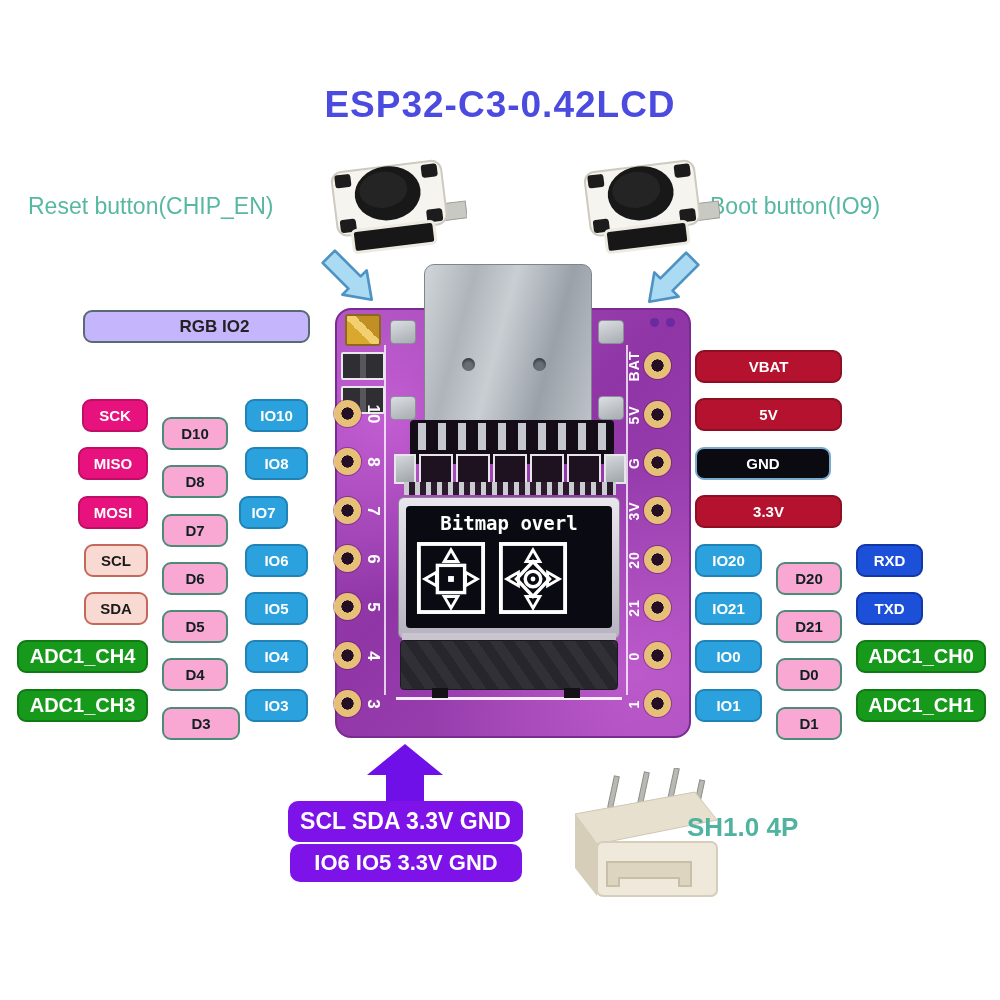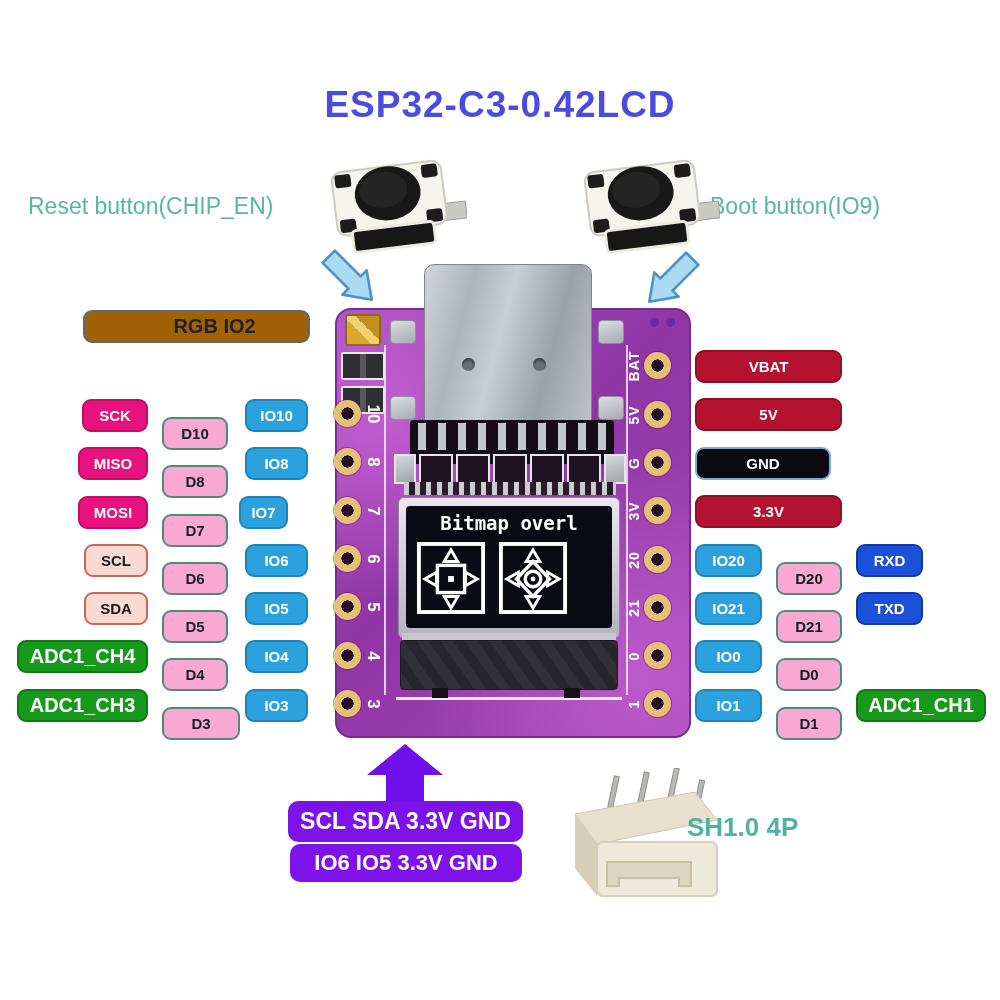--- a/index.html
+++ b/index.html
@@ -18,21 +18,21 @@
           justify-content:center;font-weight:bold;font-size:15px;box-sizing:border-box;
           border:2px solid rgba(0,0,0,0.25);}
   .c-magenta{background:#E8127E;color:#fff;border-color:#C00E67;}
   .c-salmon{background:#F9DAD3;color:#1a1a1a;border-color:#C4685C;}
   .c-green{background:#17991B;color:#fff;border-color:#0F7A12;font-size:20px;}
   .c-mint{background:#f9a8d4;color:#102020;border-color:#4E8A78;margin-top:18px;}
   .c-sky{background:#2BA2DD;color:#fff;border-color:#1F83B8;}
   .c-navy{background:#1C50D8;color:#fff;border-color:#1238A8;}
   .c-crimson{background:#B4122E;color:#fff;border-color:#8E0E24;}
   .c-black{background:#0A0A10;color:#fff;border-color:#79ABCF;}
-  .c-rgb{background:#a16207;color:#222;border-color:#5A6A72;font-size:20px;padding-left:36px;}
+  .c-rgb{background:#c4b5fd;color:#222;border-color:#5A6A72;font-size:17px;padding-left:36px;}
   .c-purple{background:#7D13E9;color:#fff;border:none;border-radius:10px;}
 
   
   .board{left:335px;top:308px;width:356px;height:430px;border-radius:16px;
     background:
       radial-gradient(circle at 15% 25%, rgba(225,115,235,0.55), transparent 42%),
       radial-gradient(circle at 85% 85%, rgba(225,115,235,0.45), transparent 45%),
       linear-gradient(135deg,#A84FBC 0%,#8F35A6 45%,#A34AB6 100%);
     border:2px solid #7A2B90;box-sizing:border-box;}
   .usb{left:424px;top:264px;width:166px;height:158px;border:1px solid #7E858C;
@@ -254,20 +254,21 @@
   <div class="pinbox c-sky" style="left:695px;top:544px;width:67px;">IO20</div>
   <div class="pinbox c-mint" style="left:776px;top:544px;width:66px;">D20</div>
   <div class="pinbox c-navy" style="left:856px;top:544px;width:67px;">RXD</div>
 
   <div class="pinbox c-sky" style="left:695px;top:592px;width:67px;">IO21</div>
   <div class="pinbox c-mint" style="left:776px;top:592px;width:66px;">D21</div>
   <div class="pinbox c-navy" style="left:856px;top:592px;width:67px;">TXD</div>
 
   <div class="pinbox c-sky" style="left:695px;top:640px;width:67px;">IO0</div>
   <div class="pinbox c-mint" style="left:776px;top:640px;width:66px;">D0</div>
+  <div class="pinbox c-green" style="left:856px;top:640px;width:130px;">ADC1_CH0</div>
 
   <div class="pinbox c-sky" style="left:695px;top:689px;width:67px;">IO1</div>
   <div class="pinbox c-mint" style="left:776px;top:689px;width:66px;">D1</div>
   <div class="pinbox c-green" style="left:856px;top:689px;width:130px;">ADC1_CH1</div>
 
   <svg class="abs" style="left:367px;top:744px;" width="76" height="57" viewBox="0 0 76 57">
     <polygon points="38,0 76,31 57,31 57,57 19,57 19,31 0,31" fill="#6F10E8"></polygon>
   </svg>
   <div class="pinbox c-purple" style="left:288px;top:801px;width:235px;height:41px;font-size:23px;">SCL SDA 3.3V GND</div>
   <div class="pinbox c-purple" style="left:290px;top:844px;width:232px;height:38px;font-size:22px;">IO6 IO5 3.3V GND</div>

